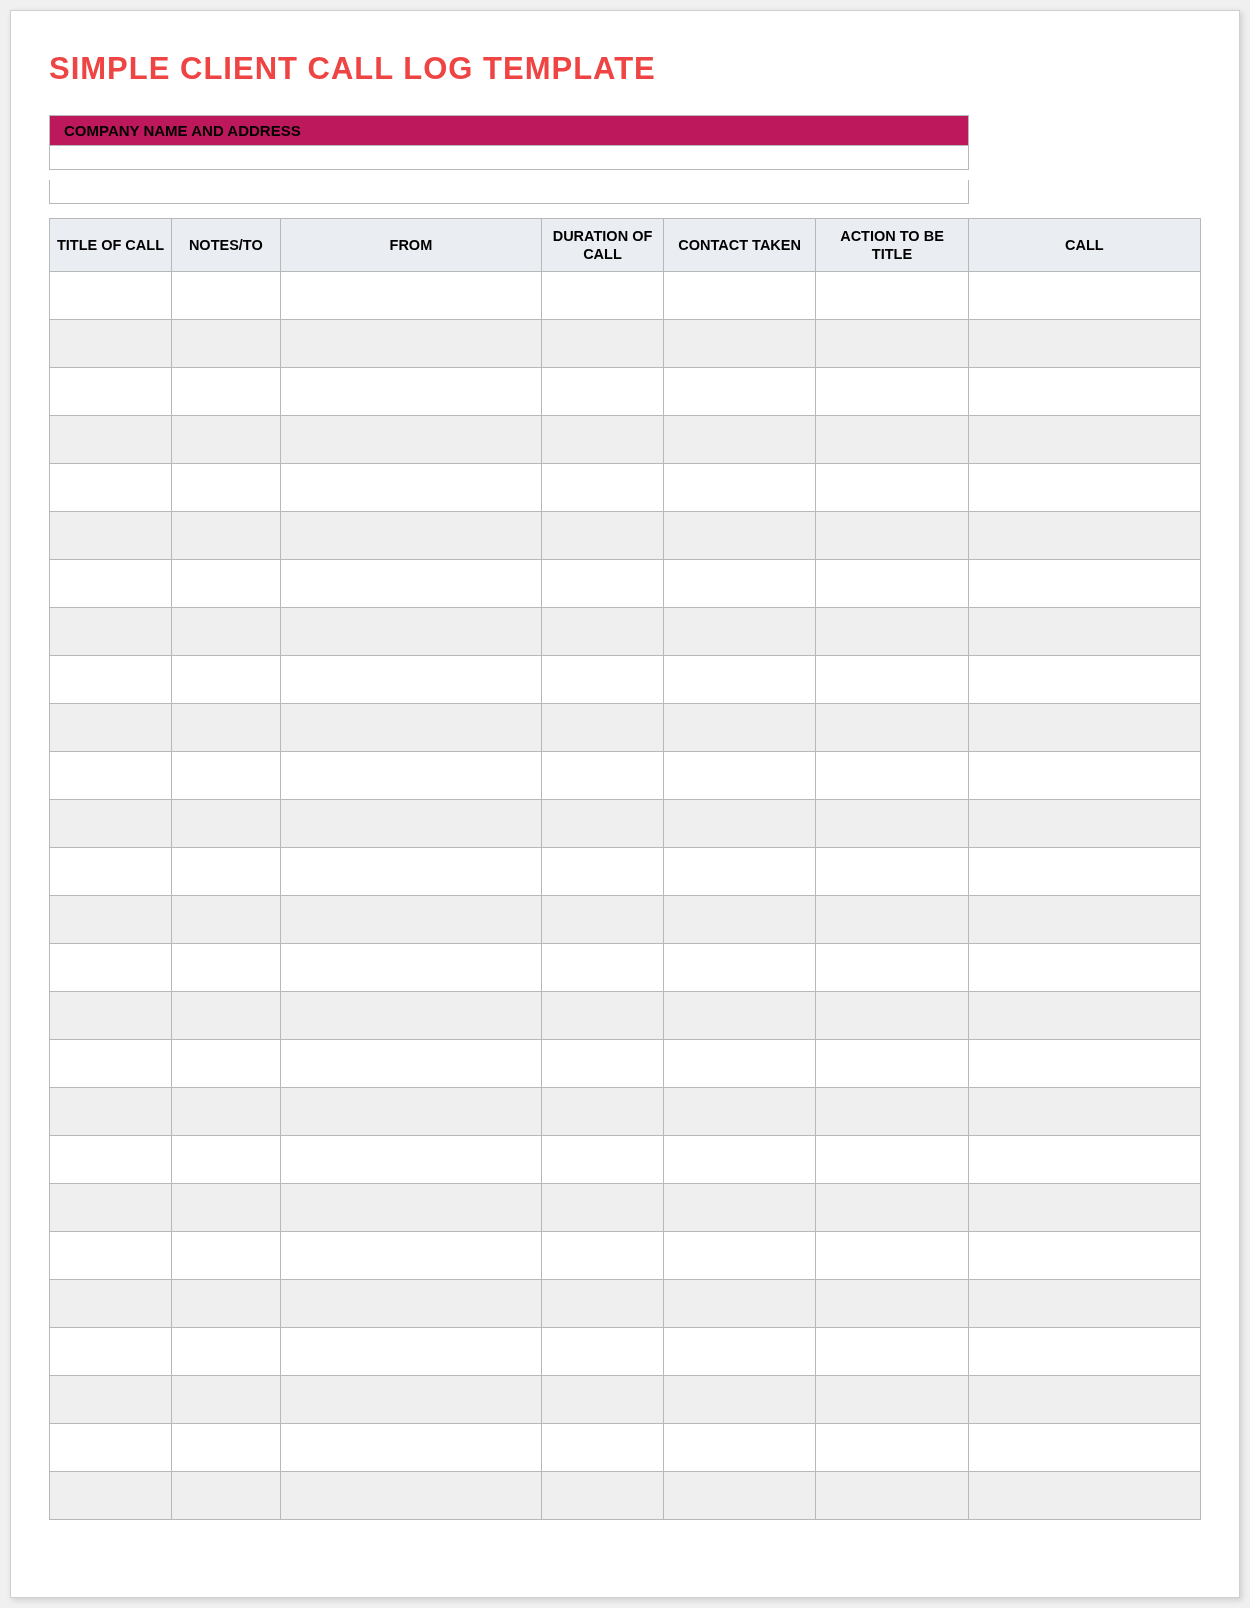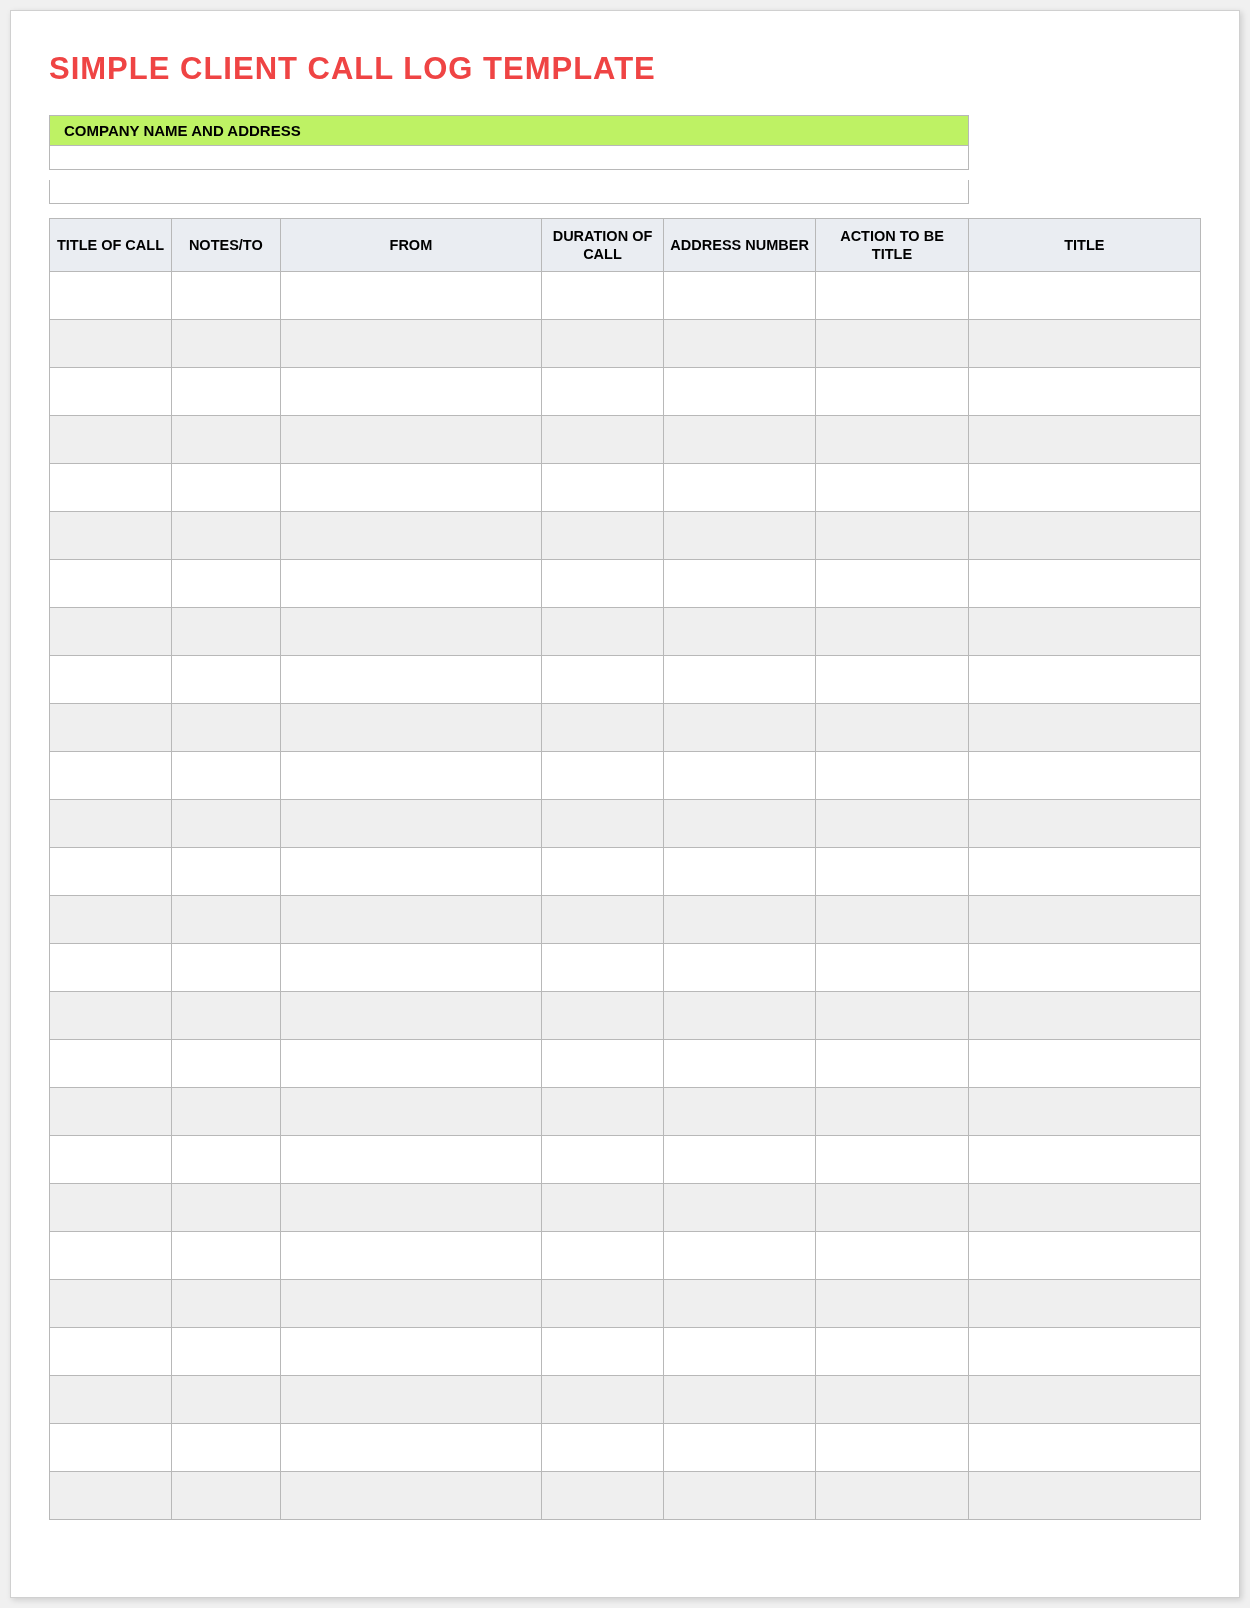--- a/index.html
+++ b/index.html
@@ -26,21 +26,21 @@
       font-weight: bold;
       letter-spacing: 1px;
       color: #ef4444;
       margin-bottom: 28px;
     }
     .header-block {
       width: 920px;
       margin-bottom: 10px;
     }
     .header-label {
-      background: #bef264;
+      background: #be185d;
       border: 1px solid #b8b8b8;
       font-size: 15px;
       font-weight: bold;
       padding: 6px 14px;
       color: #000;
     }
     .header-input {
       border: 1px solid #b8b8b8;
       border-top: none;
       height: 24px;
@@ -109,23 +109,23 @@
     <input class="header-input" type="text" value="" style="">
   </div>
 
   <table class="log-table">
     <thead>
       <tr>
         <th class="col-time">TITLE OF CALL</th>
         <th class="col-fromto">NOTES/TO</th>
         <th class="col-name">FROM</th>
         <th class="col-duration">DURATION OF CALL</th>
-        <th class="col-contact">ADDRESS NUMBER</th>
+        <th class="col-contact">CONTACT TAKEN</th>
         <th class="col-action">ACTION TO BE TITLE</th>
-        <th class="col-notes">TITLE</th>
+        <th class="col-notes">CALL</th>
       </tr>
     </thead>
     <tbody>
     <tr>
           <td><input type="text" class="cell-input" style=""></td>
           <td><input type="text" class="cell-input" style=""></td>
           <td><input type="text" class="cell-input" style=""></td>
           <td><input type="text" class="cell-input" style=""></td>
           <td><input type="text" class="cell-input" style=""></td>
           <td><input type="text" class="cell-input" style=""></td>

